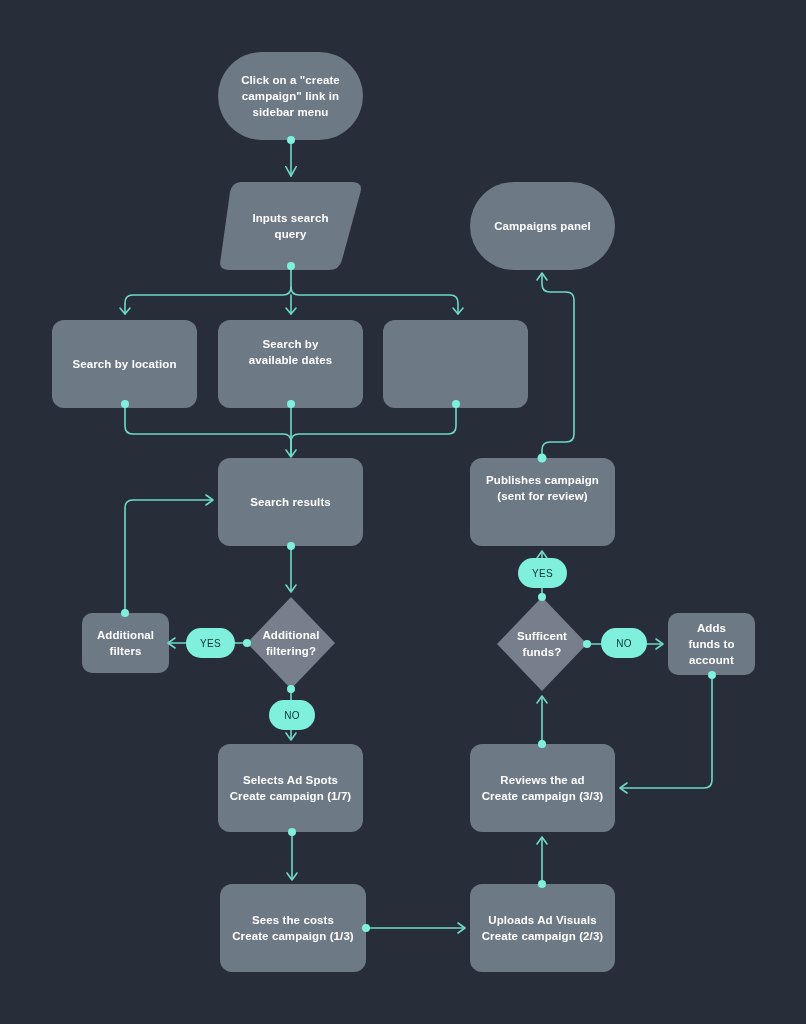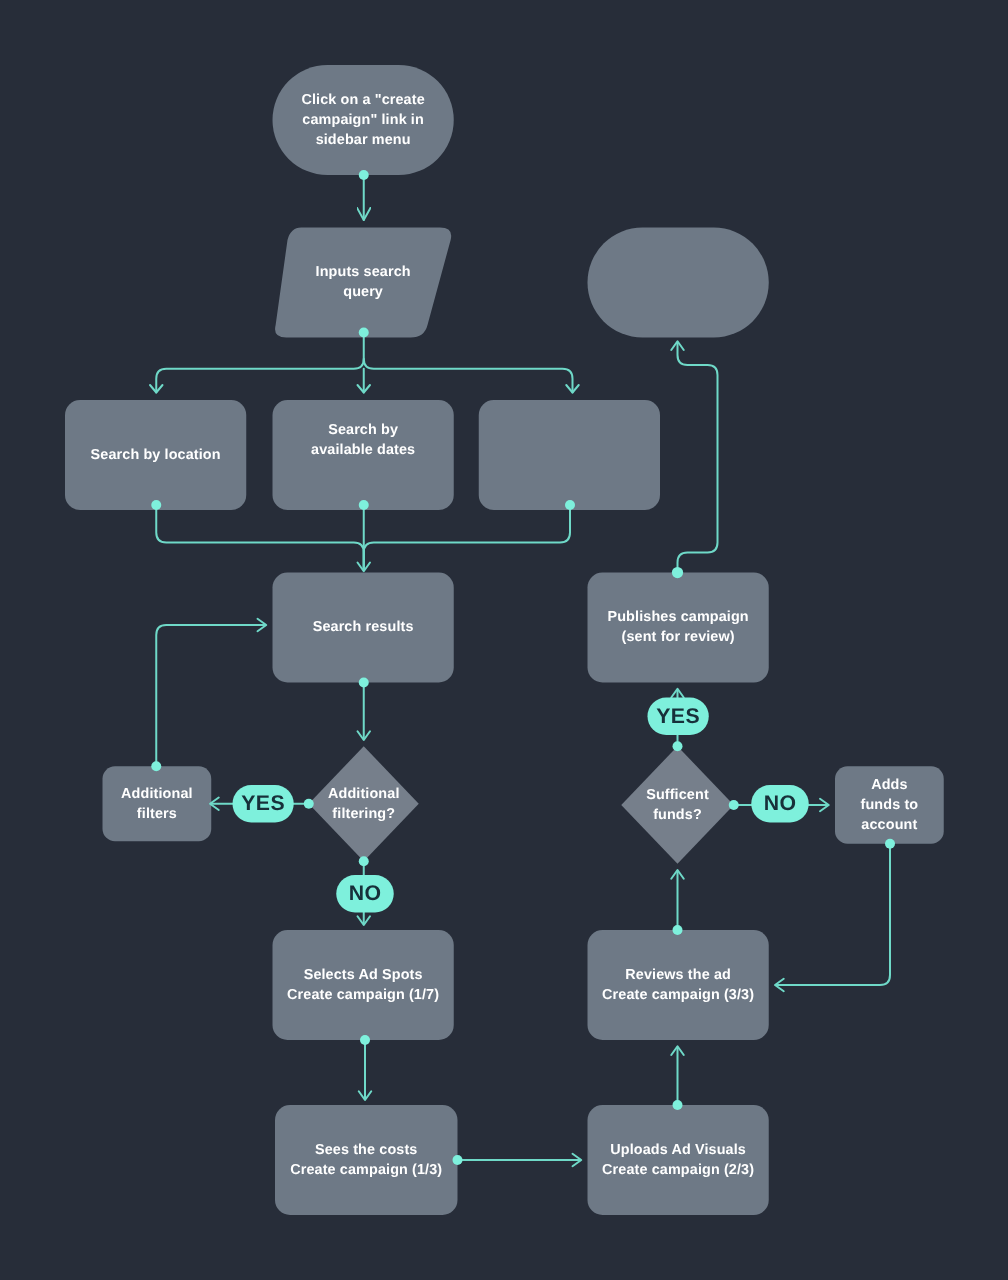--- a/index.html
+++ b/index.html
@@ -40,22 +40,22 @@
     pointer-events: none;
     white-space: pre-line;
   }
   .pill-text {
     position: absolute;
     display: flex;
     align-items: center;
     justify-content: center;
     text-align: right;
     color: #17303a;
-    font-weight: bold;
-    font-size: 17px;
+    font-weight: normal;
+    font-size: 10px;
     letter-spacing: 0.3px;
     pointer-events: none;
   }
 </style>
 </head>
 <body>
 
 <div id="canvas">
 
   <svg class="layer" viewBox="0 0 806 1024" xmlns="http://www.w3.org/2000/svg">
@@ -165,25 +165,26 @@
       <rect x="518" y="558" width="49" height="30" rx="15" ry="15" fill="#7ef0dc"></rect>
       <rect x="601" y="628" width="46" height="30" rx="15" ry="15" fill="#7ef0dc"></rect>
     </g>
   </svg>
 
   <div class="node-text" style="left:223px; top:52px; width:135px; height:88px;">Click on a "create
 campaign" link in
 sidebar menu</div>
   <div class="node-text" style="left:220px; top:182px; width:141px; height:88px;">Inputs search
 query</div>
+  <div class="node-text" style="left:470px; top:182px; width:145px; height:88px;">Campaigns panel</div>
   <div class="node-text" style="left:52px; top:320px; width:145px; height:88px;border-radius:32px;">Search by location</div>
   <div class="node-text" style="left:218px; top:308px; width:145px; height:88px;">Search by
 available dates</div>
   <div class="node-text" style="left:218px; top:458px; width:145px; height:88px;">Search results</div>
-  <div class="node-text" style="left:470px; top:458px; width:145px; height:88px;">Publishes campaign
+  <div class="node-text" style="left:470px; top:444px; width:145px; height:88px;">Publishes campaign
 (sent for review)</div>
   <div class="node-text" style="left:82px; top:613px; width:87px; height:60px;">Additional
 filters</div>
   <div class="node-text" style="left:243px; top:597px; width:96px; height:92px;">Additional
 filtering?</div>
   <div class="node-text" style="left:497px; top:597px; width:90px; height:94px;">Sufficent
 funds?</div>
   <div class="node-text" style="left:668px; top:613px; width:87px; height:62px;">Adds
 funds to
 account</div>

